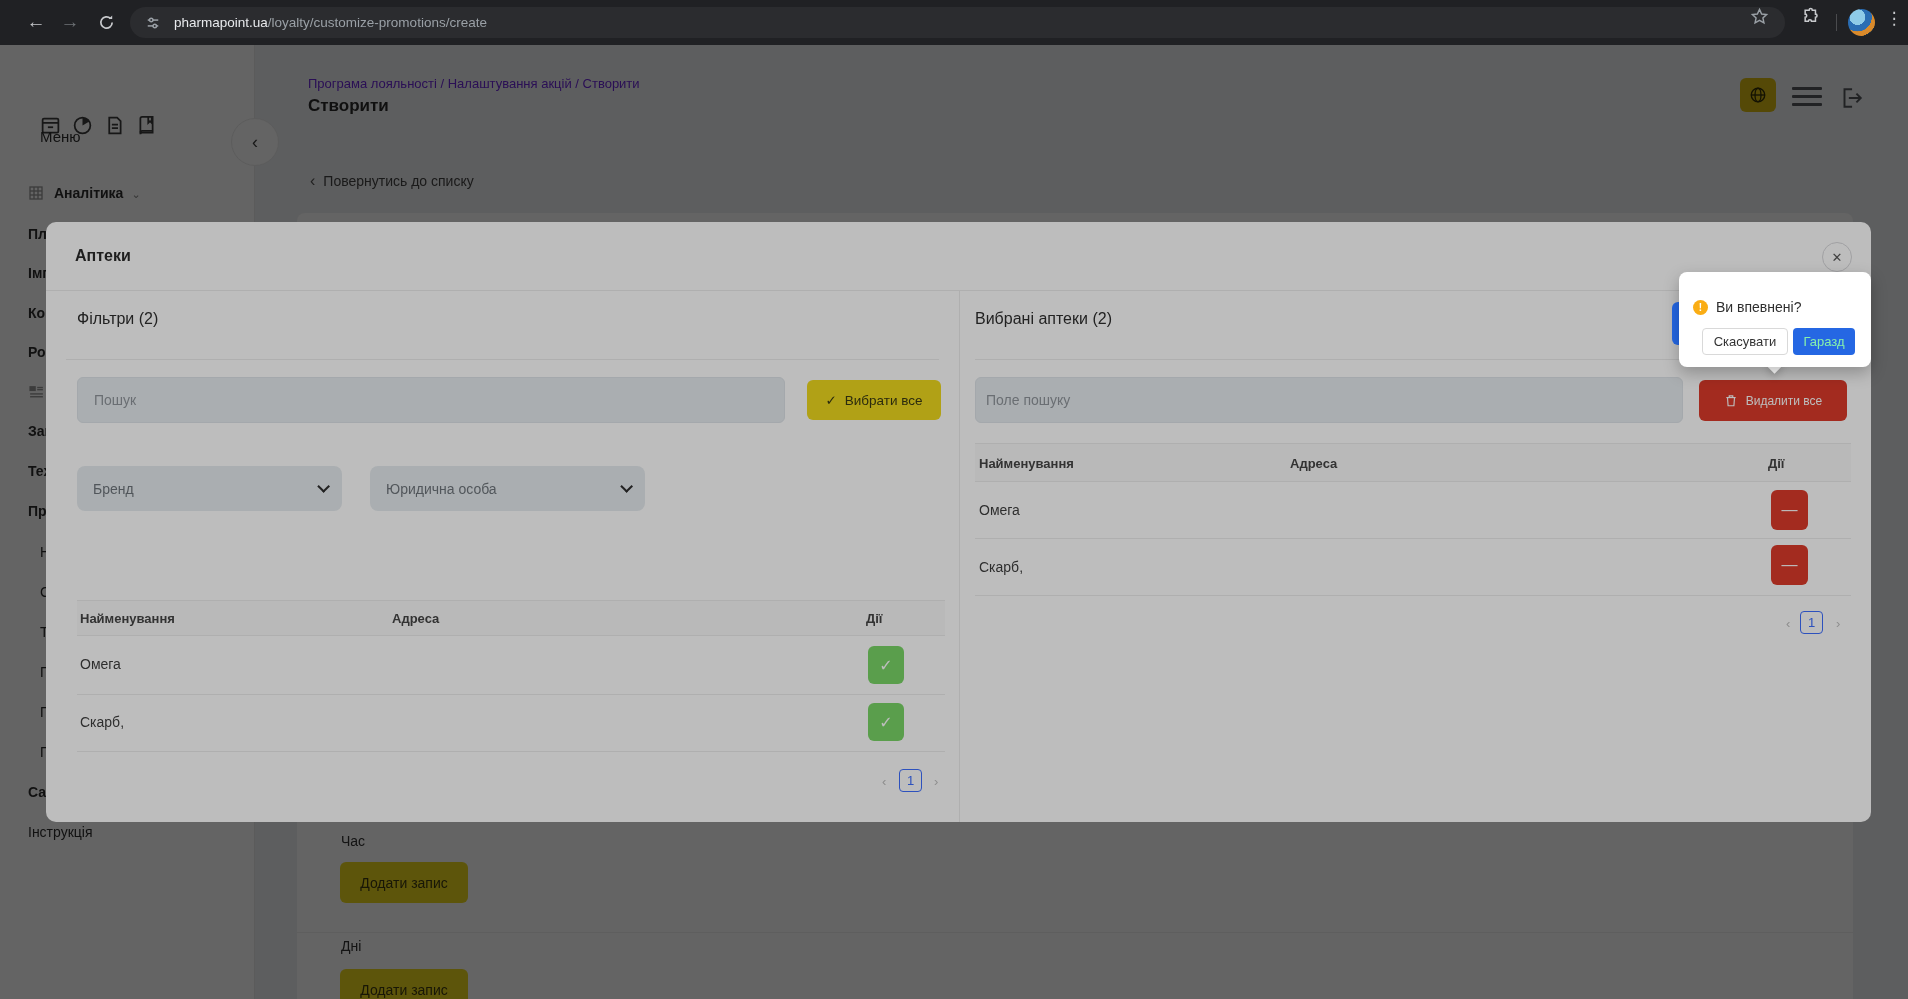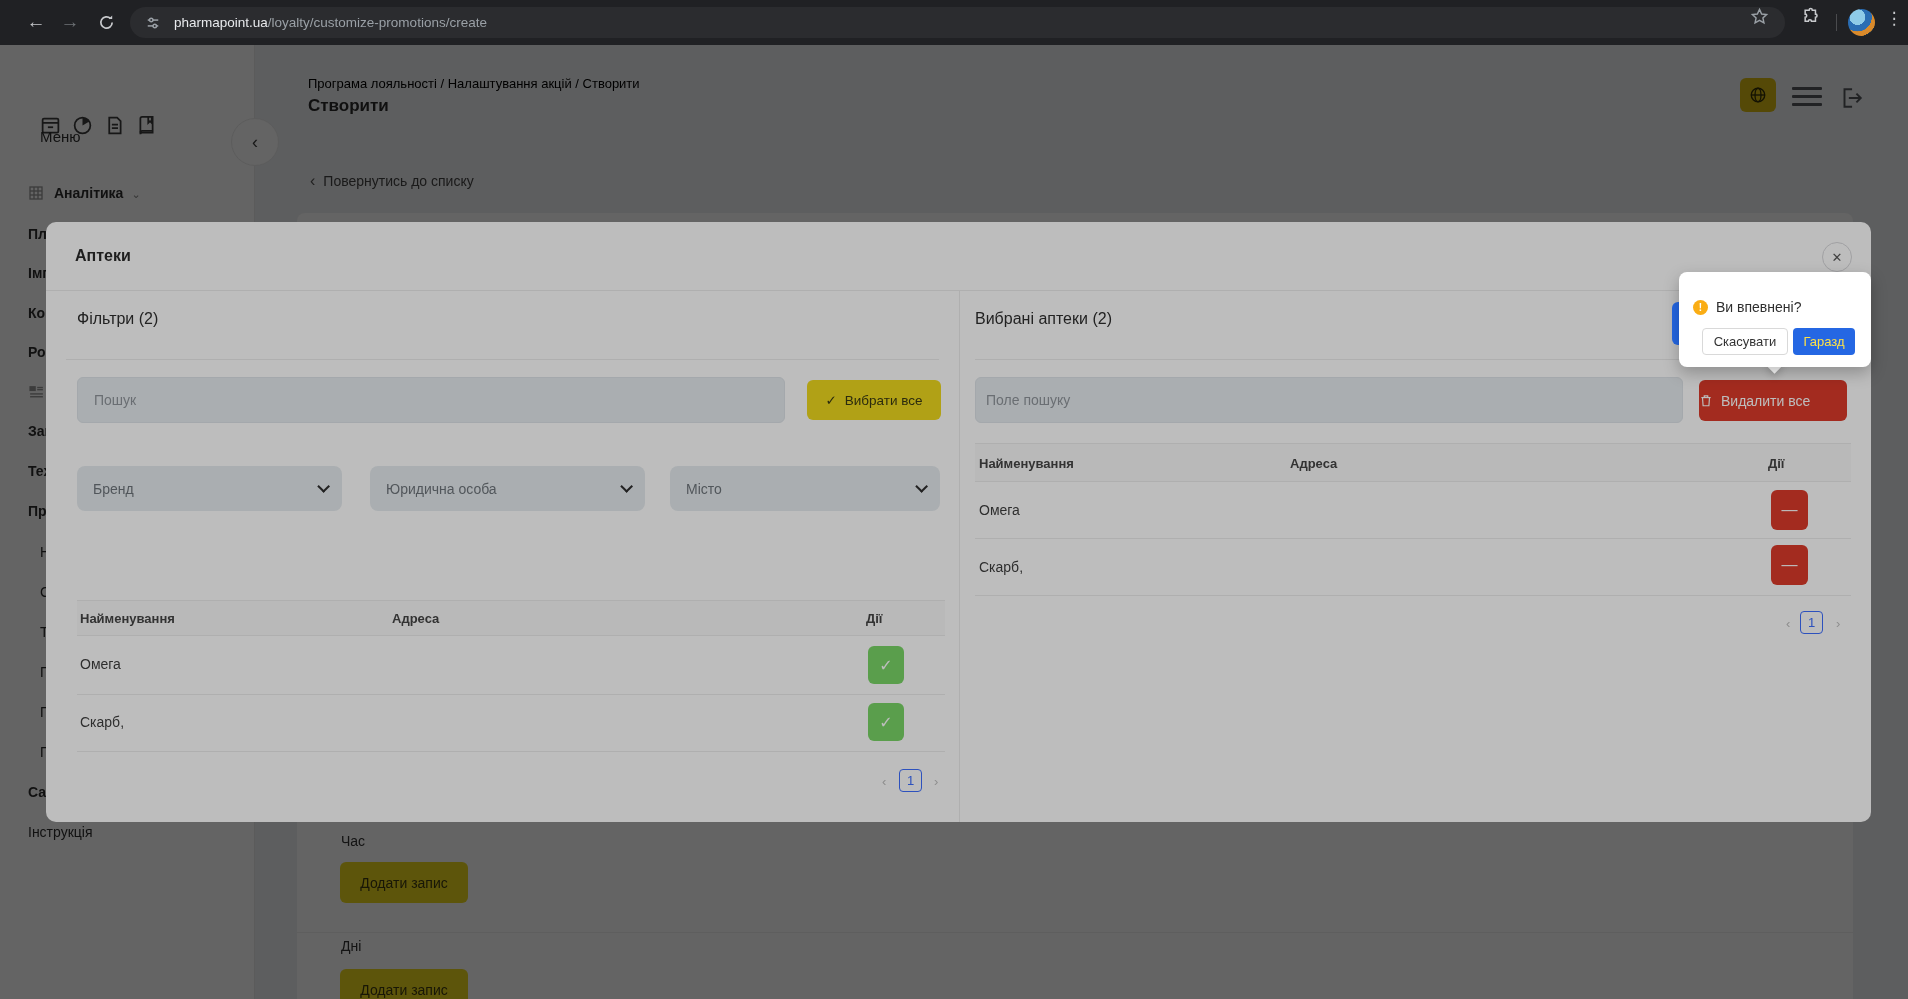--- a/index.html
+++ b/index.html
@@ -26,21 +26,21 @@
   .page-bg { position:absolute; left:0; top:45px; width:1908px; height:954px; background:#eef0f2; }
   .sidebar { position:absolute; left:0; top:45px; width:255px; height:954px; background:#ffffff; border-right:1px solid #e9e9e9; }
   .sb-ic { position:absolute; color:#3c3c3c; }
   .sb-menu { position:absolute; left:40px; top:83px; font-size:15px; color:#2f2f2f; }
   .sb-item { position:absolute; font-size:14px; color:#2f2f2f; white-space:nowrap; }
   .sb-bold { font-weight:bold; }
   .sb-chev { color:#8c8c8c; font-size:11px; margin-left:8px; }
 
   .back-circle { position:absolute; left:231px; top:118px; width:48px; height:48px; border-radius:50%; background:#fff;
                  border:1px solid #ececec; display:flex; align-items:center; justify-content:center; color:#3f3f3f; font-size:18px; }
-  .breadcrumb { position:absolute; left:308px; top:76px; font-size:13px; color:#000000; }
+  .breadcrumb { position:absolute; left:308px; top:76px; font-size:13px; color:#6d28d9; }
   .page-title { position:absolute; left:308px; top:96px; font-size:17px; font-weight:bold; color:#2b2b2b; }
   .globe-btn { position:absolute; left:1740px; top:78px; width:36px; height:34px; border-radius:6px; background:#d9bc13;
                display:flex; align-items:center; justify-content:center; }
   .hamburger { position:absolute; left:1792px; top:87px; width:30px; }
   .hamburger div { height:3px; background:#565a5e; margin-bottom:5px; border-radius:1px; }
   .back-link { position:absolute; left:310px; top:172px; font-size:14px; color:#454545; display:flex; align-items:center; gap:8px; }
   .back-link .chev { font-size:16px; color:#555; }
   .content-card { position:absolute; left:297px; top:213px; width:1556px; height:786px; background:#fff; border-radius:8px 8px 0 0; }
   .card-divider { position:absolute; left:0; top:719px; width:1556px; height:1px; background:#f0f0f0; }
   .form-label { position:absolute; left:44px; font-size:14px; color:#333; }
@@ -58,22 +58,22 @@
   .panel-vr { position:absolute; left:913px; top:68px; width:1px; height:532px; background:#ececec; }
   .panel-h { position:absolute; top:88px; font-size:16px; color:#2f2f2f; }
   .panel-hr { position:absolute; top:137px; height:1px; background:#ececec; }
   .search-input { position:absolute; top:155px; width:708px; height:46px; background:#e6ebef; border:1px solid #dde3e8;
                   border-radius:6px; padding:0 16px; font-size:14px; color:#333; font-family:inherit; }
   .search-input::placeholder { color:#8f959b; opacity:1; }
   .select-all-btn { position:absolute; left:761px; top:158px; width:134px; height:40px; background:#efda1e; border:none;
                     border-radius:6px; font-size:13.5px; color:#3a3a14; font-family:inherit;
                     display:flex; align-items:center; justify-content:center; gap:8px; }
   .delete-all-btn { position:absolute; left:1653px; top:158px; width:148px; height:41px; background:#dc3b2a; border:none;
-                    border-radius:6px; font-size:14px; color:#fff; font-family:inherit;
-                    display:flex; align-items:center; gap:8px; }
+                    border-radius:6px; font-size:12px; color:#fff; font-family:inherit;
+                    display:flex; align-items:center; justify-content:center; gap:8px; }
   .dropdown { position:absolute; height:45px; background:#e6ebef; border-radius:8px; display:flex; align-items:center;
               justify-content:space-between; padding:0 16px; }
   .dd-label { font-size:14px; color:#6e757b; }
   .dd-chev { width:9px; height:9px; border-right:2px solid #2f2f2f; border-bottom:2px solid #2f2f2f; transform:rotate(45deg) translateY(-3px); }
   .thead { position:absolute; height:36px; background:#fafafa; border-top:1px solid #ececec; border-bottom:1px solid #ececec; }
   .th { position:absolute; top:10px; font-size:13px; font-weight:600; color:#454545; }
   .cell { position:absolute; font-size:14px; color:#3f3f3f; }
   .row-hr { position:absolute; height:1px; background:#ececec; }
   .sq-btn { position:absolute; width:36px; height:38px; border-radius:6px; border:none; color:#fff; font-size:16px;
             display:flex; align-items:center; justify-content:center; font-family:inherit; }
@@ -90,21 +90,21 @@
                      border-radius:6px; z-index:65; }
   .popconfirm { position:absolute; left:1679px; top:272px; width:192px; height:95px; background:#fff; border-radius:8px;
                 box-shadow:0 6px 16px rgba(0,0,0,0.25); z-index:70; }
   .pop-arrow { position:absolute; left:1768px; top:358px; width:13px; height:13px; background:#fff; transform:rotate(45deg);
                z-index:69; box-shadow:3px 3px 7px rgba(0,0,0,0.15); }
   .warn-ic { position:absolute; left:14px; top:28px; width:15px; height:15px; border-radius:50%; background:#faad14;
              color:#fff; font-size:10px; font-weight:bold; display:flex; align-items:center; justify-content:center; }
   .pop-text { position:absolute; left:37px; top:27px; font-size:14px; color:#2f2f2f; }
   .pop-btn { position:absolute; top:56px; height:27px; border-radius:4px; font-size:13px; font-family:inherit; }
   .pop-cancel { left:23px; width:86px; background:#fff; border:1px solid #d9d9d9; color:#333; }
-  .pop-ok { left:114px; width:62px; background:#2567e3; border:none; color:#fde047; }
+  .pop-ok { left:114px; width:62px; background:#2567e3; border:none; color:#86efac; }
 
   svg { display:block; }
 </style>
 </head>
 <body>
 
 <div id="screen">
 
   <div class="browser-bar">
     <div class="nav-ic" style="left:22px;">←</div>
@@ -271,24 +271,20 @@
     </button>
 
     <div class="dropdown" style="left:324px;top:244px;width:275px;">
       <span class="dd-label">Юридична особа</span>
       <span class="dd-chev"></span>
     </div>
     <div class="dropdown" style="left:31px;top:244px;width:265px;">
       <span class="dd-label">Бренд</span>
       <span class="dd-chev"></span>
     </div>
-    <div class="dropdown" style="left:624px;top:244px;width:270px;">
-      <span class="dd-label">Місто</span>
-      <span class="dd-chev"></span>
-    </div>
 
     <div class="thead" style="left:31px;top:378px;width:868px;">
       <div class="th" style="left:3px;">Найменування</div>
       <div class="th" style="left:315px;">Адреса</div>
       <div class="th" style="left:789px;">Дії</div>
     </div>
     <div>
       <div class="cell" style="left:34px;top:434px;">Омега</div>
       <button class="sq-btn sq-green" style="left:822px;top:424px;">
           <span>✓</span>

